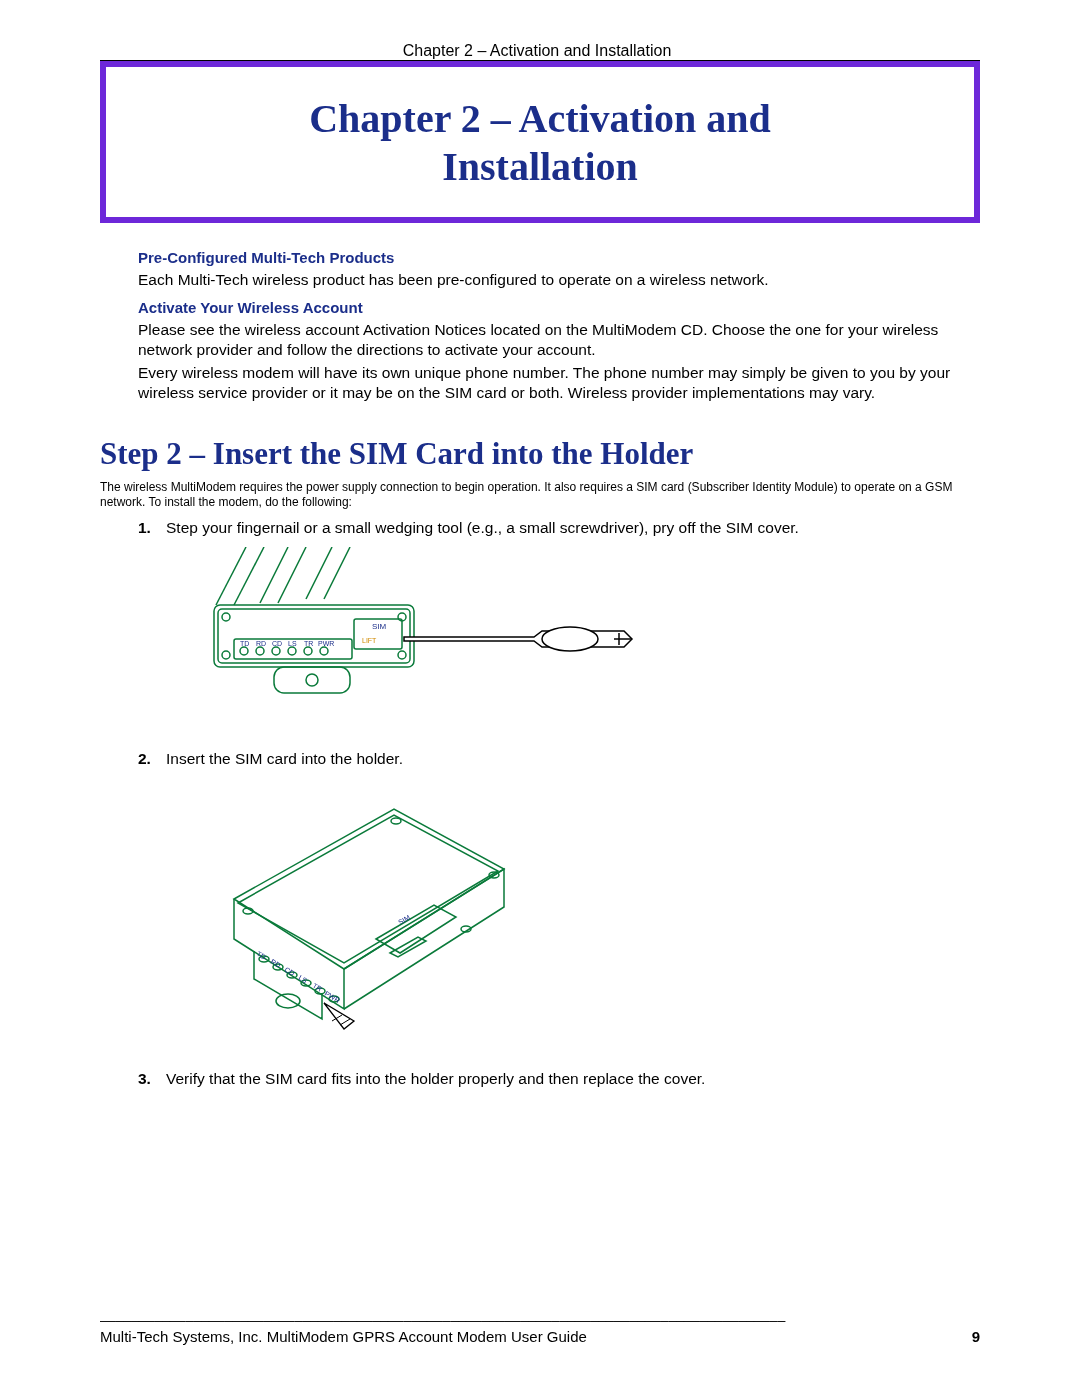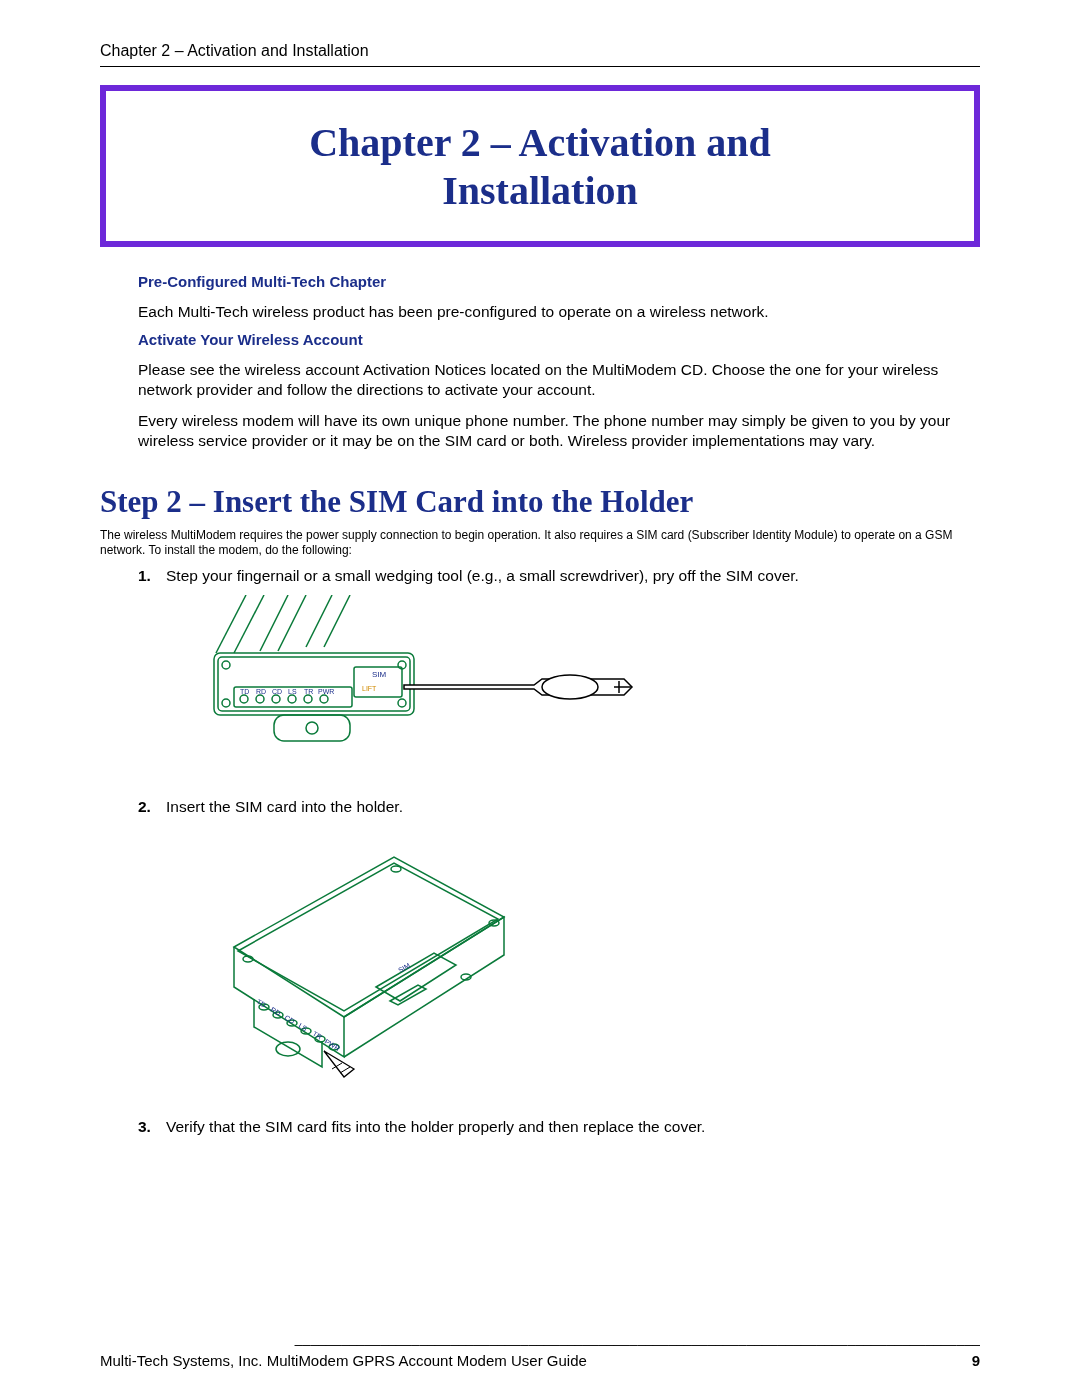--- a/index.html
+++ b/index.html
@@ -8,26 +8,24 @@
     font-family: Arial, Helvetica, sans-serif;
     width: 1080px;
     height: 1397px;
     position: relative;
     color: #000;
   }
   .page {
     padding: 42px 100px 0 100px;
   }
   .header {
-    text-align: left;
+    text-align: center;
     font-size: 16px;
     padding-right: 6px;
-    padding-bottom: 6px;
     border-bottom: 1px solid #000;
-    margin-bottom: 18px;
   }
   .chapter-box {
     border: 6px solid #6d28d9;
     padding: 28px 10px 26px 10px;
     text-align: center;
     margin-bottom: 26px;
     background: #fff;
   }
   .chapter-title {
     font-family: Georgia, "Times New Roman", serif;
@@ -49,21 +47,21 @@
     color: #1b2e8a;
     font-size: 15px;
     margin-left: 38px;
     margin-top: 10px;
   }
   .body-text {
     font-size: 15.5px;
     margin-left: 38px;
     margin-right: 4px;
     line-height: 1.25;
-    margin-top: 12px;
+    margin-top: 4px;
   }
   .intro-text {
     font-size: 12px;
     line-height: 1.25;
   }
   .list {
     margin-left: 38px;
     margin-top: 8px;
   }
   .li {
@@ -71,23 +69,22 @@
     font-size: 15.5px;
     line-height: 1.25;
     margin-top: 8px;
   }
   .li-num { font-weight: bold; min-width: 28px; }
   .fig { text-align: left; margin: 10px 0 6px 66px; }
   .footer {
     position: absolute;
     left: 100px;
     right: 100px;
-    bottom: 28px;
+    bottom: 52px;
     font-size: 15px;
-    text-align: right;
   }
   .footer-dashes {
     letter-spacing: 0;
     font-size: 14px;
     overflow: hidden;
     white-space: nowrap;
   }
   .footer-row {
     display: flex; justify-content: space-between; margin-top: 6px;
   }
@@ -98,21 +95,21 @@
 
 <div class="page">
   <div class="header">Chapter 2 – Activation and Installation</div>
 
   <div class="chapter-box">
     <div class="chapter-title">Chapter 2 – Activation and</div>
     <div class="chapter-title">Installation</div>
   </div>
 
 
-  <div class="subhead">Pre-Configured Multi-Tech Chapter</div>
+  <div class="subhead">Pre-Configured Multi-Tech Products</div>
   <div class="body-text">Each Multi-Tech wireless product has been pre-configured to operate on a wireless network.</div>
 
   <div class="subhead">Activate Your Wireless Account</div>
   <div class="body-text">Please see the wireless account Activation Notices located on the MultiModem CD. Choose the one for your wireless network provider and follow the directions to activate your account.</div>
 
   <div class="body-text">Every wireless modem will have its own unique phone number. The phone number may simply be given to you by your wireless service provider or it may be on the SIM card or both. Wireless provider implementations may vary.</div>
 
   <div class="step-title" style="margin-top:34px">Step 2 – Insert the SIM Card into the Holder</div>
   <div class="intro-text">The wireless MultiModem requires the power supply connection to begin operation.  It also requires a SIM card (Subscriber Identity Module) to operate on a GSM network. To install the modem, do the following:</div>
 

